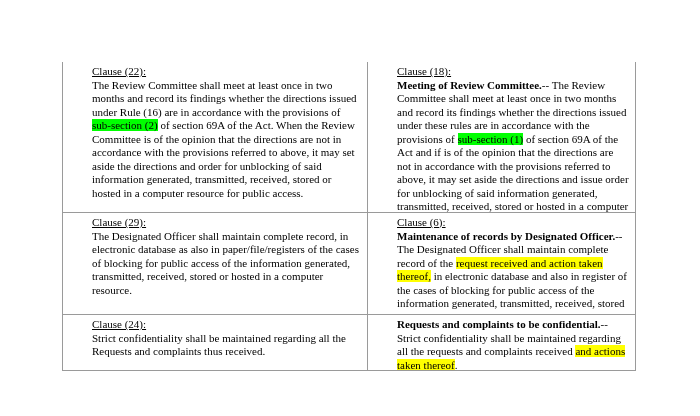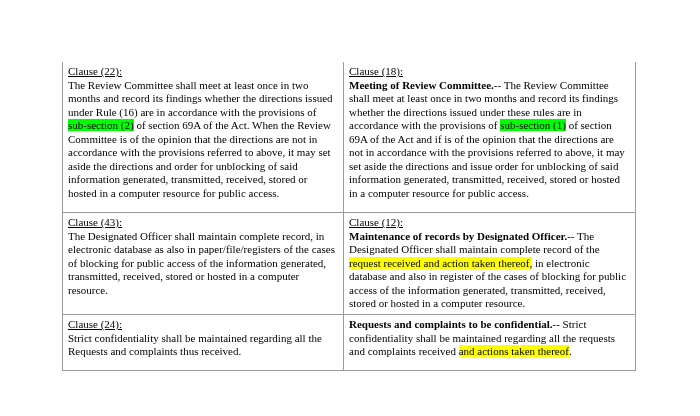--- a/index.html
+++ b/index.html
@@ -34,20 +34,21 @@
   .t-row.r0{height:151px;}
   .t-row.r1{height:102px;}
   .t-row.r2{height:56px;}
   .cell{
     box-sizing:border-box;
     padding:3px 5px 2px 5px;
     overflow:hidden;
     font-size:11px;
     line-height:13.5px;
     text-align:left;
+    margin-left:24px;
   }
   .cell-left{
     width:281px;
     border-right:1px solid var(--border);
   }
   .cell-right{flex:1;}
   .clause-heading{
     text-decoration:underline;
   }
   .clause-body{display:inline;}
@@ -66,25 +67,25 @@
       <div class="clause-body"><span>The Review Committee shall meet at least once in two months and record its findings whether the directions issued under Rule (16) are in accordance with the provisions of </span><span class="highlight-green">sub-section (2)</span><span> of section 69A of the Act. When the Review Committee is of the opinion that the directions are not in accordance with the provisions referred to above, it may set aside the directions and order for unblocking of said information generated, transmitted, received, stored or hosted in a computer resource for public access.</span></div>
     </div>
     <div class="cell cell-right">
       <div class="clause-heading">Clause (18):</div>
       <div class="clause-body"><span class="bold">Meeting of Review Committee.</span><span>-- The Review Committee shall meet at least once in two months and record its findings whether the directions issued under these rules are in accordance with the provisions of </span><span class="highlight-green">sub-section (1)</span><span> of section 69A of the Act and if is of the opinion that the directions are not in accordance with the provisions referred to above, it may set aside the directions and issue order for unblocking of said information generated, transmitted, received, stored or hosted in a computer resource for public access.</span></div>
     </div>
   </div>
 
   <div class="t-row r1">
     <div class="cell cell-left">
-      <div class="clause-heading">Clause (43):</div>
+      <div class="clause-heading">Clause (29):</div>
       <div class="clause-body"><span>The Designated Officer shall maintain complete record, in electronic database as also in paper/file/registers of the cases of blocking for public access of the information generated, transmitted, received, stored or hosted in a computer resource.</span></div>
     </div>
     <div class="cell cell-right">
-      <div class="clause-heading">Clause (12):</div>
+      <div class="clause-heading">Clause (6):</div>
       <div class="clause-body"><span class="bold">Maintenance of records by Designated Officer.</span><span>-- The Designated Officer shall maintain complete record of the </span><span class="highlight-yellow">request received and action taken thereof,</span><span> in electronic database and also in register of the cases of blocking for public access of the information generated, transmitted, received, stored or hosted in a computer resource.</span></div>
     </div>
   </div>
 
   <div class="t-row r2">
     <div class="cell cell-left">
       <div class="clause-heading">Clause (24):</div>
       <div class="clause-body"><span>Strict confidentiality shall be maintained regarding all the Requests and complaints thus received.</span></div>
     </div>
     <div class="cell cell-right">

